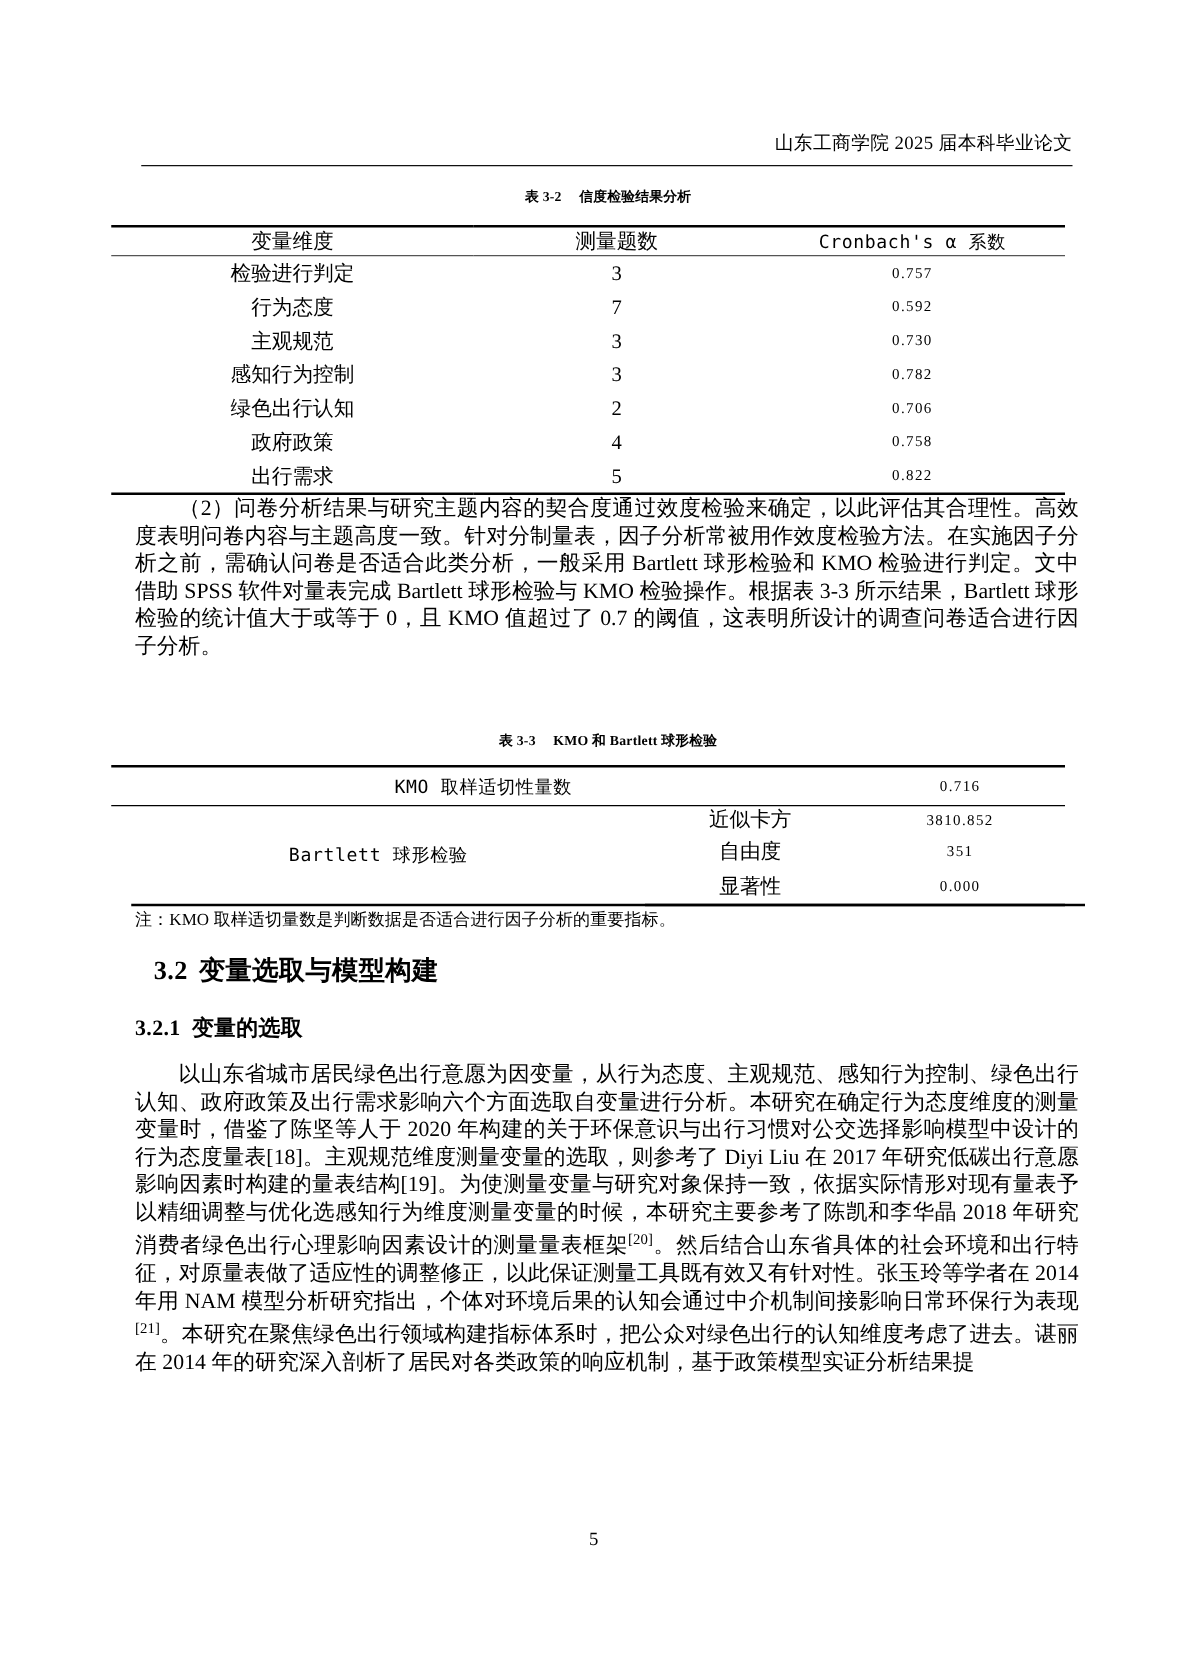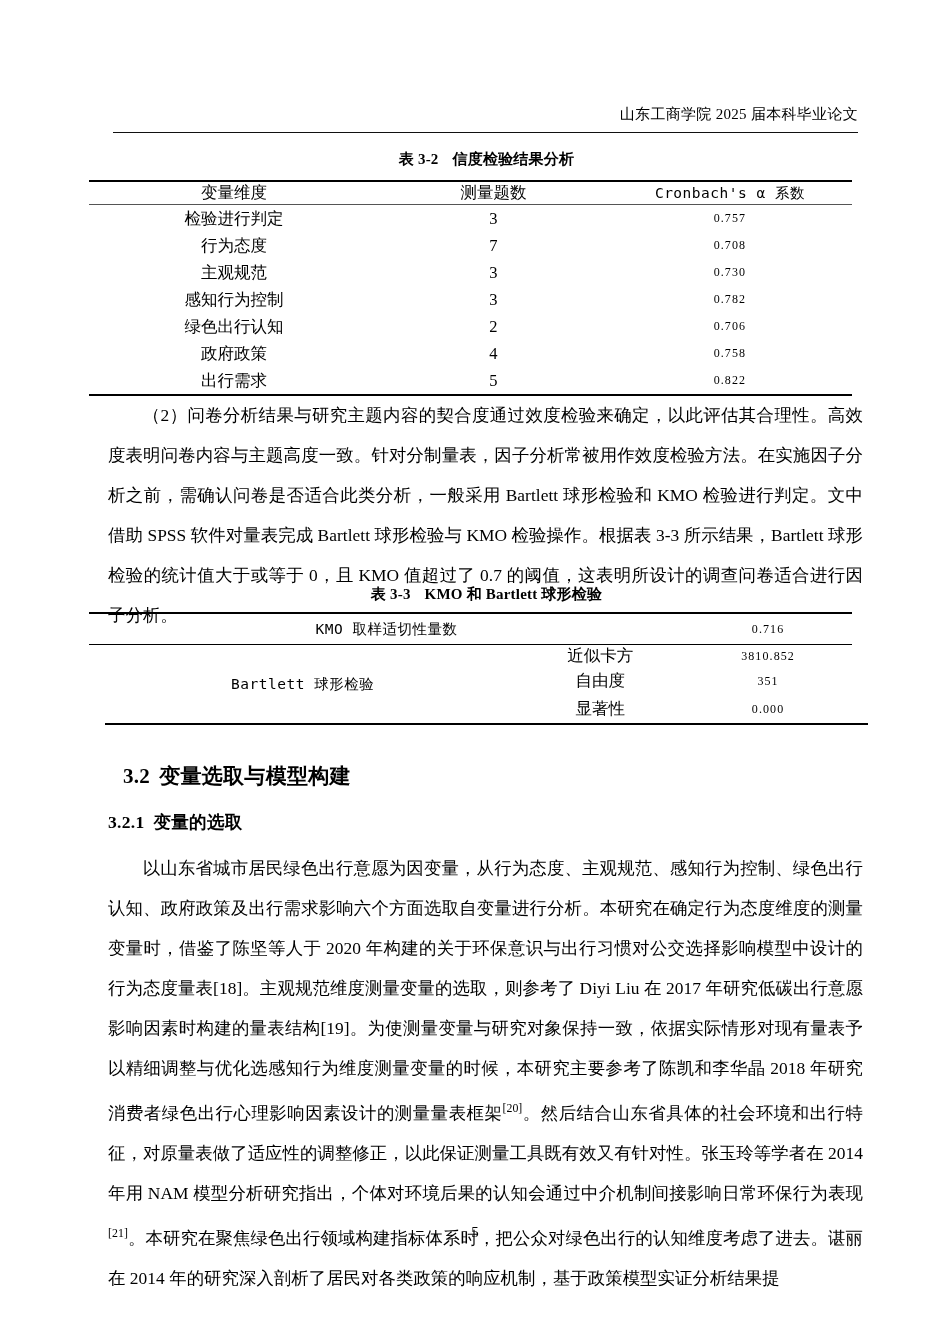--- a/index.html
+++ b/index.html
@@ -40,21 +40,21 @@
     height: 0;
     border-top: 1.6px solid #111;
   }
 
   
   .tbl-caption {
     position: absolute;
     left: 105px;
     width: 763px;
     text-align: center;
-    font-size: 15px;
+    font-size: 11px;
     font-weight: bold;
     letter-spacing: 0.2px;
   }
   .cap-gap { display: inline-block; width: 14px; }
 
   
   table.doc-table {
     position: absolute;
     left: 89px;
     width: 763px;
@@ -84,21 +84,21 @@
     font-size: 12px;
     letter-spacing: 1.1px;
   }
 
   
   .para {
     position: absolute;
     left: 108px;
     width: 755px;
     font-size: 17.4px;
-    line-height: 40px;
+    line-height: 22px;
     text-align: justify;
     text-justify: inter-character;
     text-indent: 2em;
     letter-spacing: 0.05px;
   }
 
   
   .note {
     position: absolute;
     left: 108px;
@@ -164,21 +164,21 @@
     </thead>
     <tbody>
       <tr class="drow">
         <td>检验进行判定</td>
         <td>3</td>
         <td class="num">0.757</td>
       </tr>
       <tr class="drow">
         <td>行为态度</td>
         <td>7</td>
-        <td class="num">0.708</td>
+        <td class="num">0.592</td>
       </tr>
       <tr class="drow">
         <td>主观规范</td>
         <td>3</td>
         <td class="num">0.730</td>
       </tr>
       <tr class="drow">
         <td>感知行为控制</td>
         <td>3</td>
         <td class="num">0.782</td>
@@ -229,20 +229,21 @@
       </tr>
       <tr>
         <td class="rule-bot" style="height:28px;">显著性</td>
         <td class="rule-bot num">0.000</td>
       </tr>
     </tbody>
   </table>
 
   <div style="position:absolute;left:105px;top:723px;width:763px;height:0;border-top:2.2px solid #000;"></div>
 
+  <div class="note" style="top:727px;">注：KMO 取样适切量数是判断数据是否适合进行因子分析的重要指标。</div>
 
   <div class="h2" style="top:762px;margin-left:15px;">
     <span>3.2</span><span class="h-gap"></span><span>变量选取与模型构建</span>
   </div>
 
   <div class="h3" style="top:810px;">
     <span>3.2.1</span><span class="h-gap"></span><span>变量的选取</span>
   </div>
 
   <div class="para" style="top:848px;"><span>以山东省城市居民绿色出行意愿为因变量，从行为态度、主观规范、感知行为控制、绿色出行认知、政府政策及出行需求影响六个方面选取自变量进行分析。本研究在确定行为态度维度的测量变量时，借鉴了陈坚等人于 2020 年构建的关于环保意识与出行习惯对公交选择影响模型中设计的行为态度量表[18]。主观规范维度测量变量的选取，则参考了 Diyi Liu 在 2017 年研究低碳出行意愿影响因素时构建的量表结构[19]。为使测量变量与研究对象保持一致，依据实际情形对现有量表予以精细调整与优化选感知行为维度测量变量的时候，本研究主要参考了陈凯和李华晶 2018 年研究消费者绿色出行心理影响因素设计的测量量表框架</span><span class="sup">[20]</span><span>。然后结合山东省具体的社会环境和出行特征，对原量表做了适应性的调整修正，以此保证测量工具既有效又有针对性。张玉玲等学者在 2014 年用 NAM 模型分析研究指出，个体对环境后果的认知会通过中介机制间接影响日常环保行为表现</span><span class="sup">[21]</span><span>。本研究在聚焦绿色出行领域构建指标体系时，把公众对绿色出行的认知维度考虑了进去。谌丽在 2014 年的研究深入剖析了居民对各类政策的响应机制，基于政策模型实证分析结果提</span></div>

